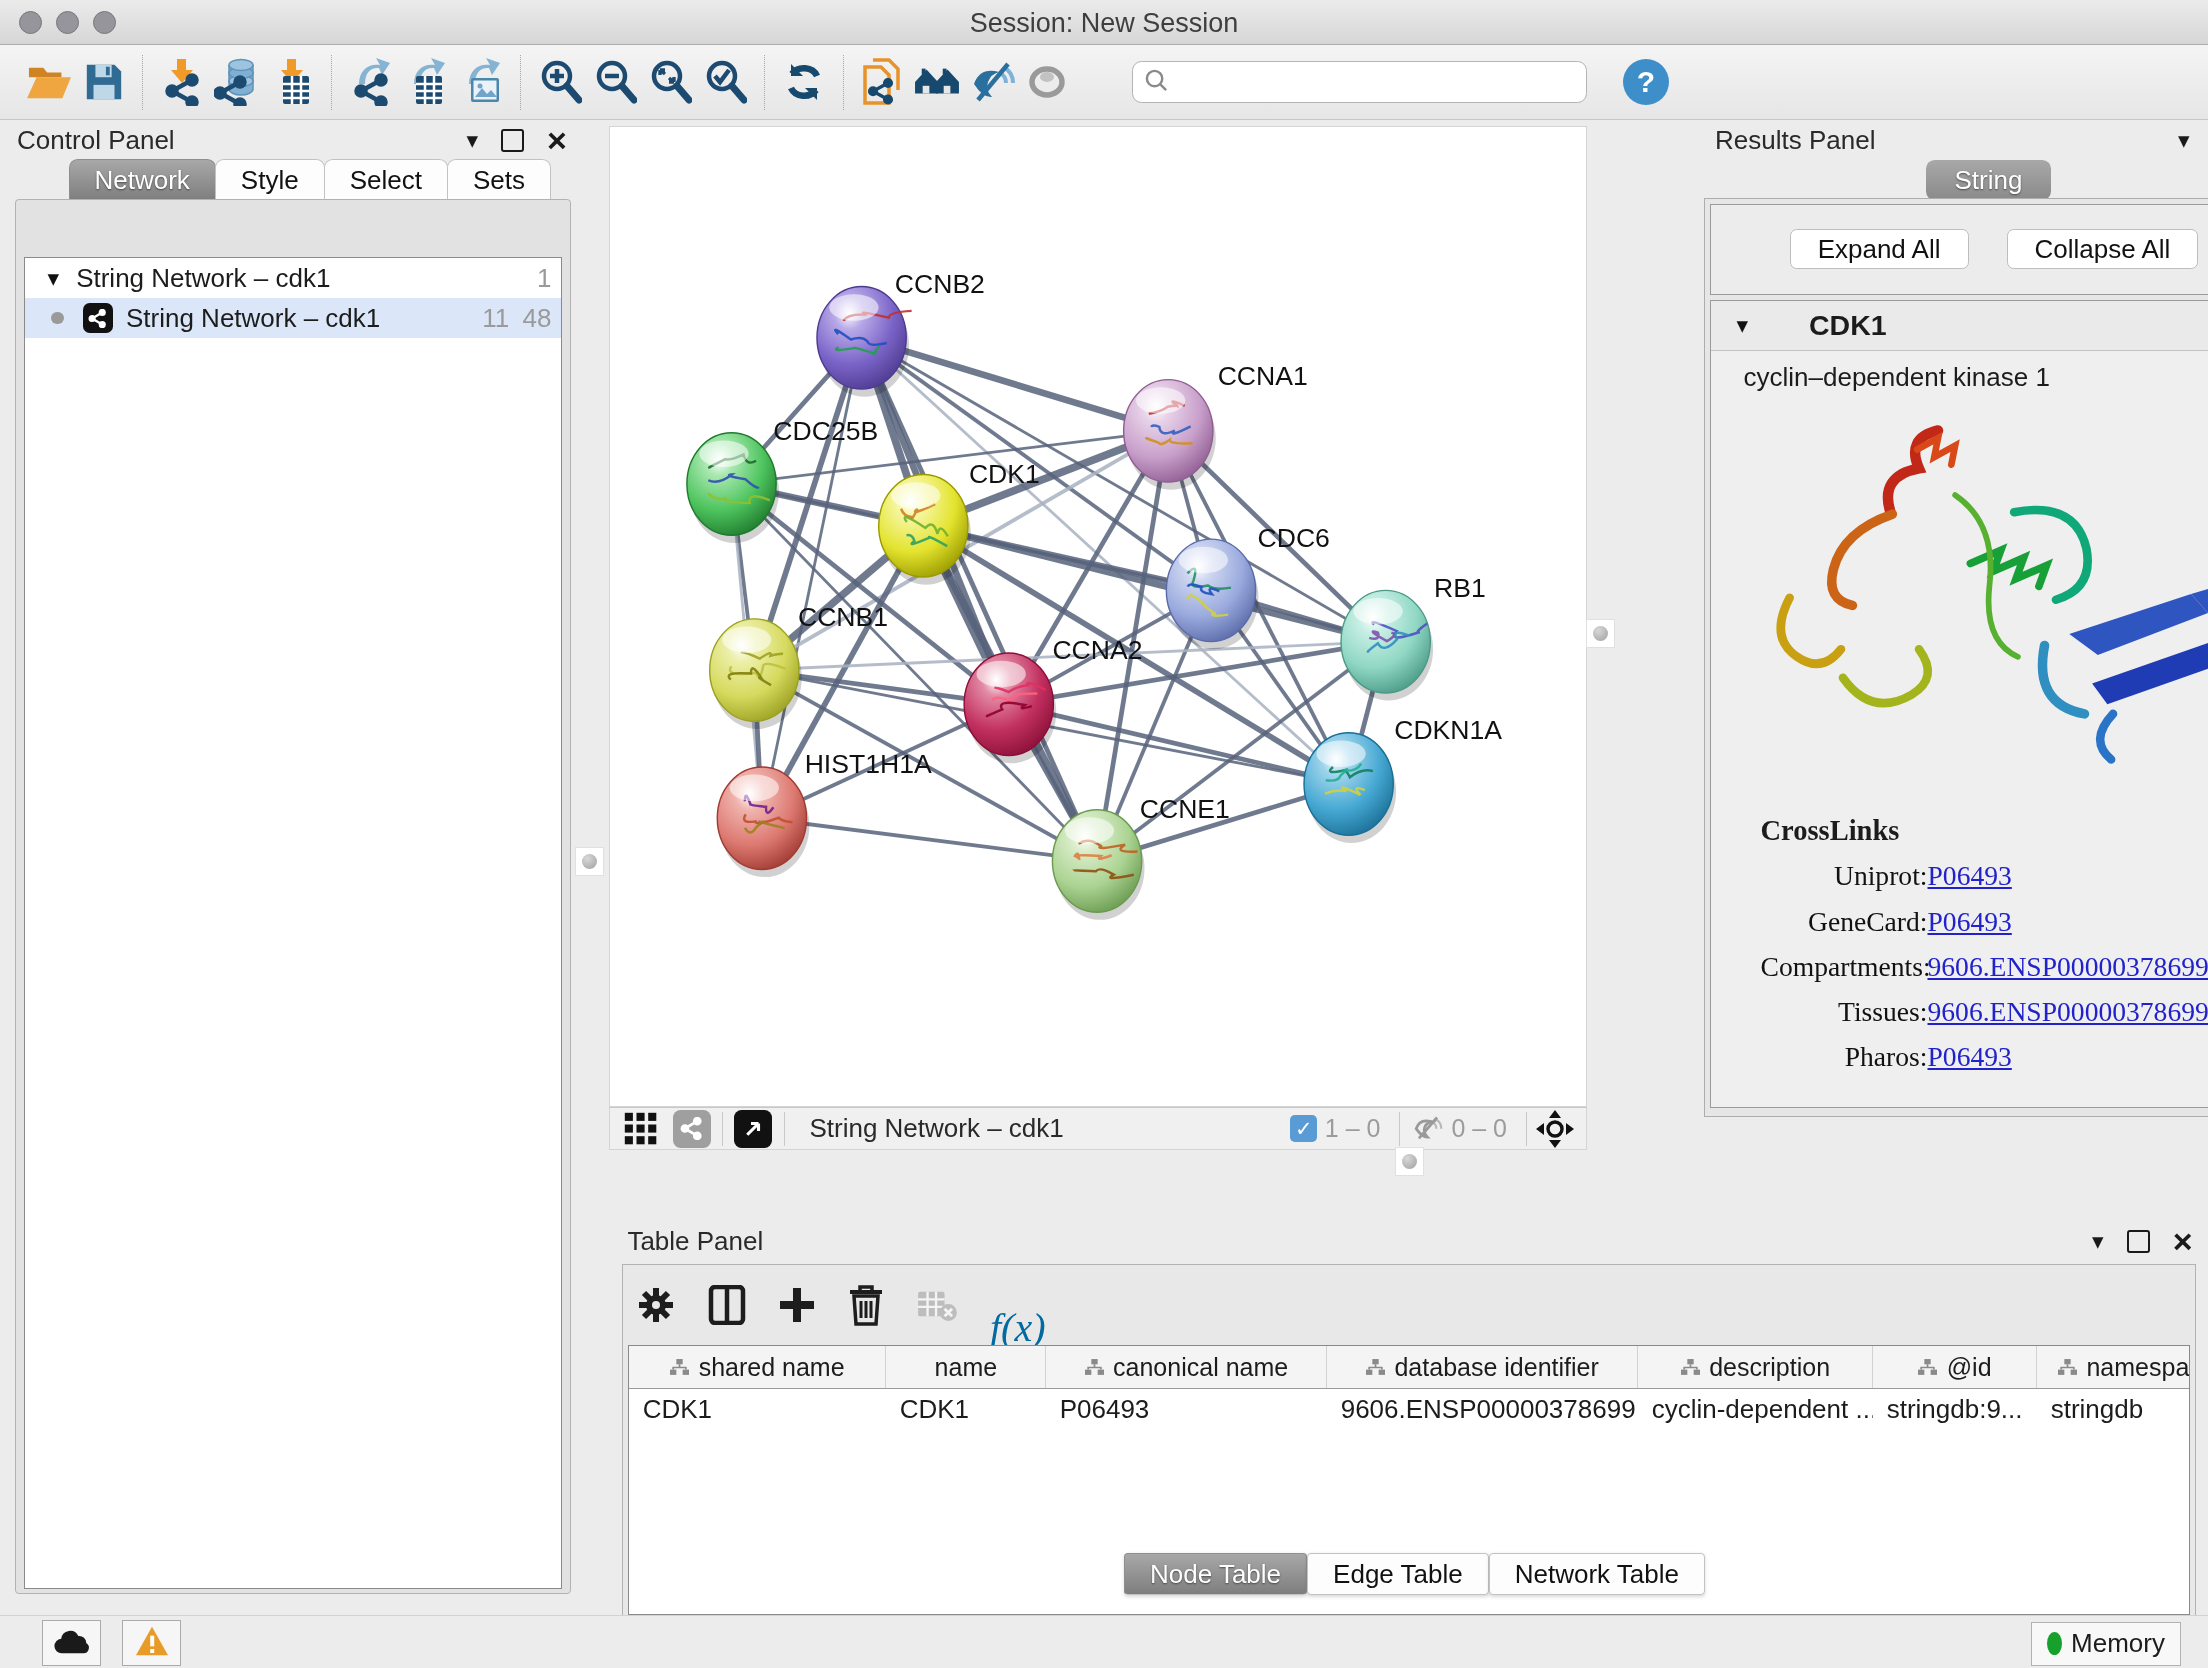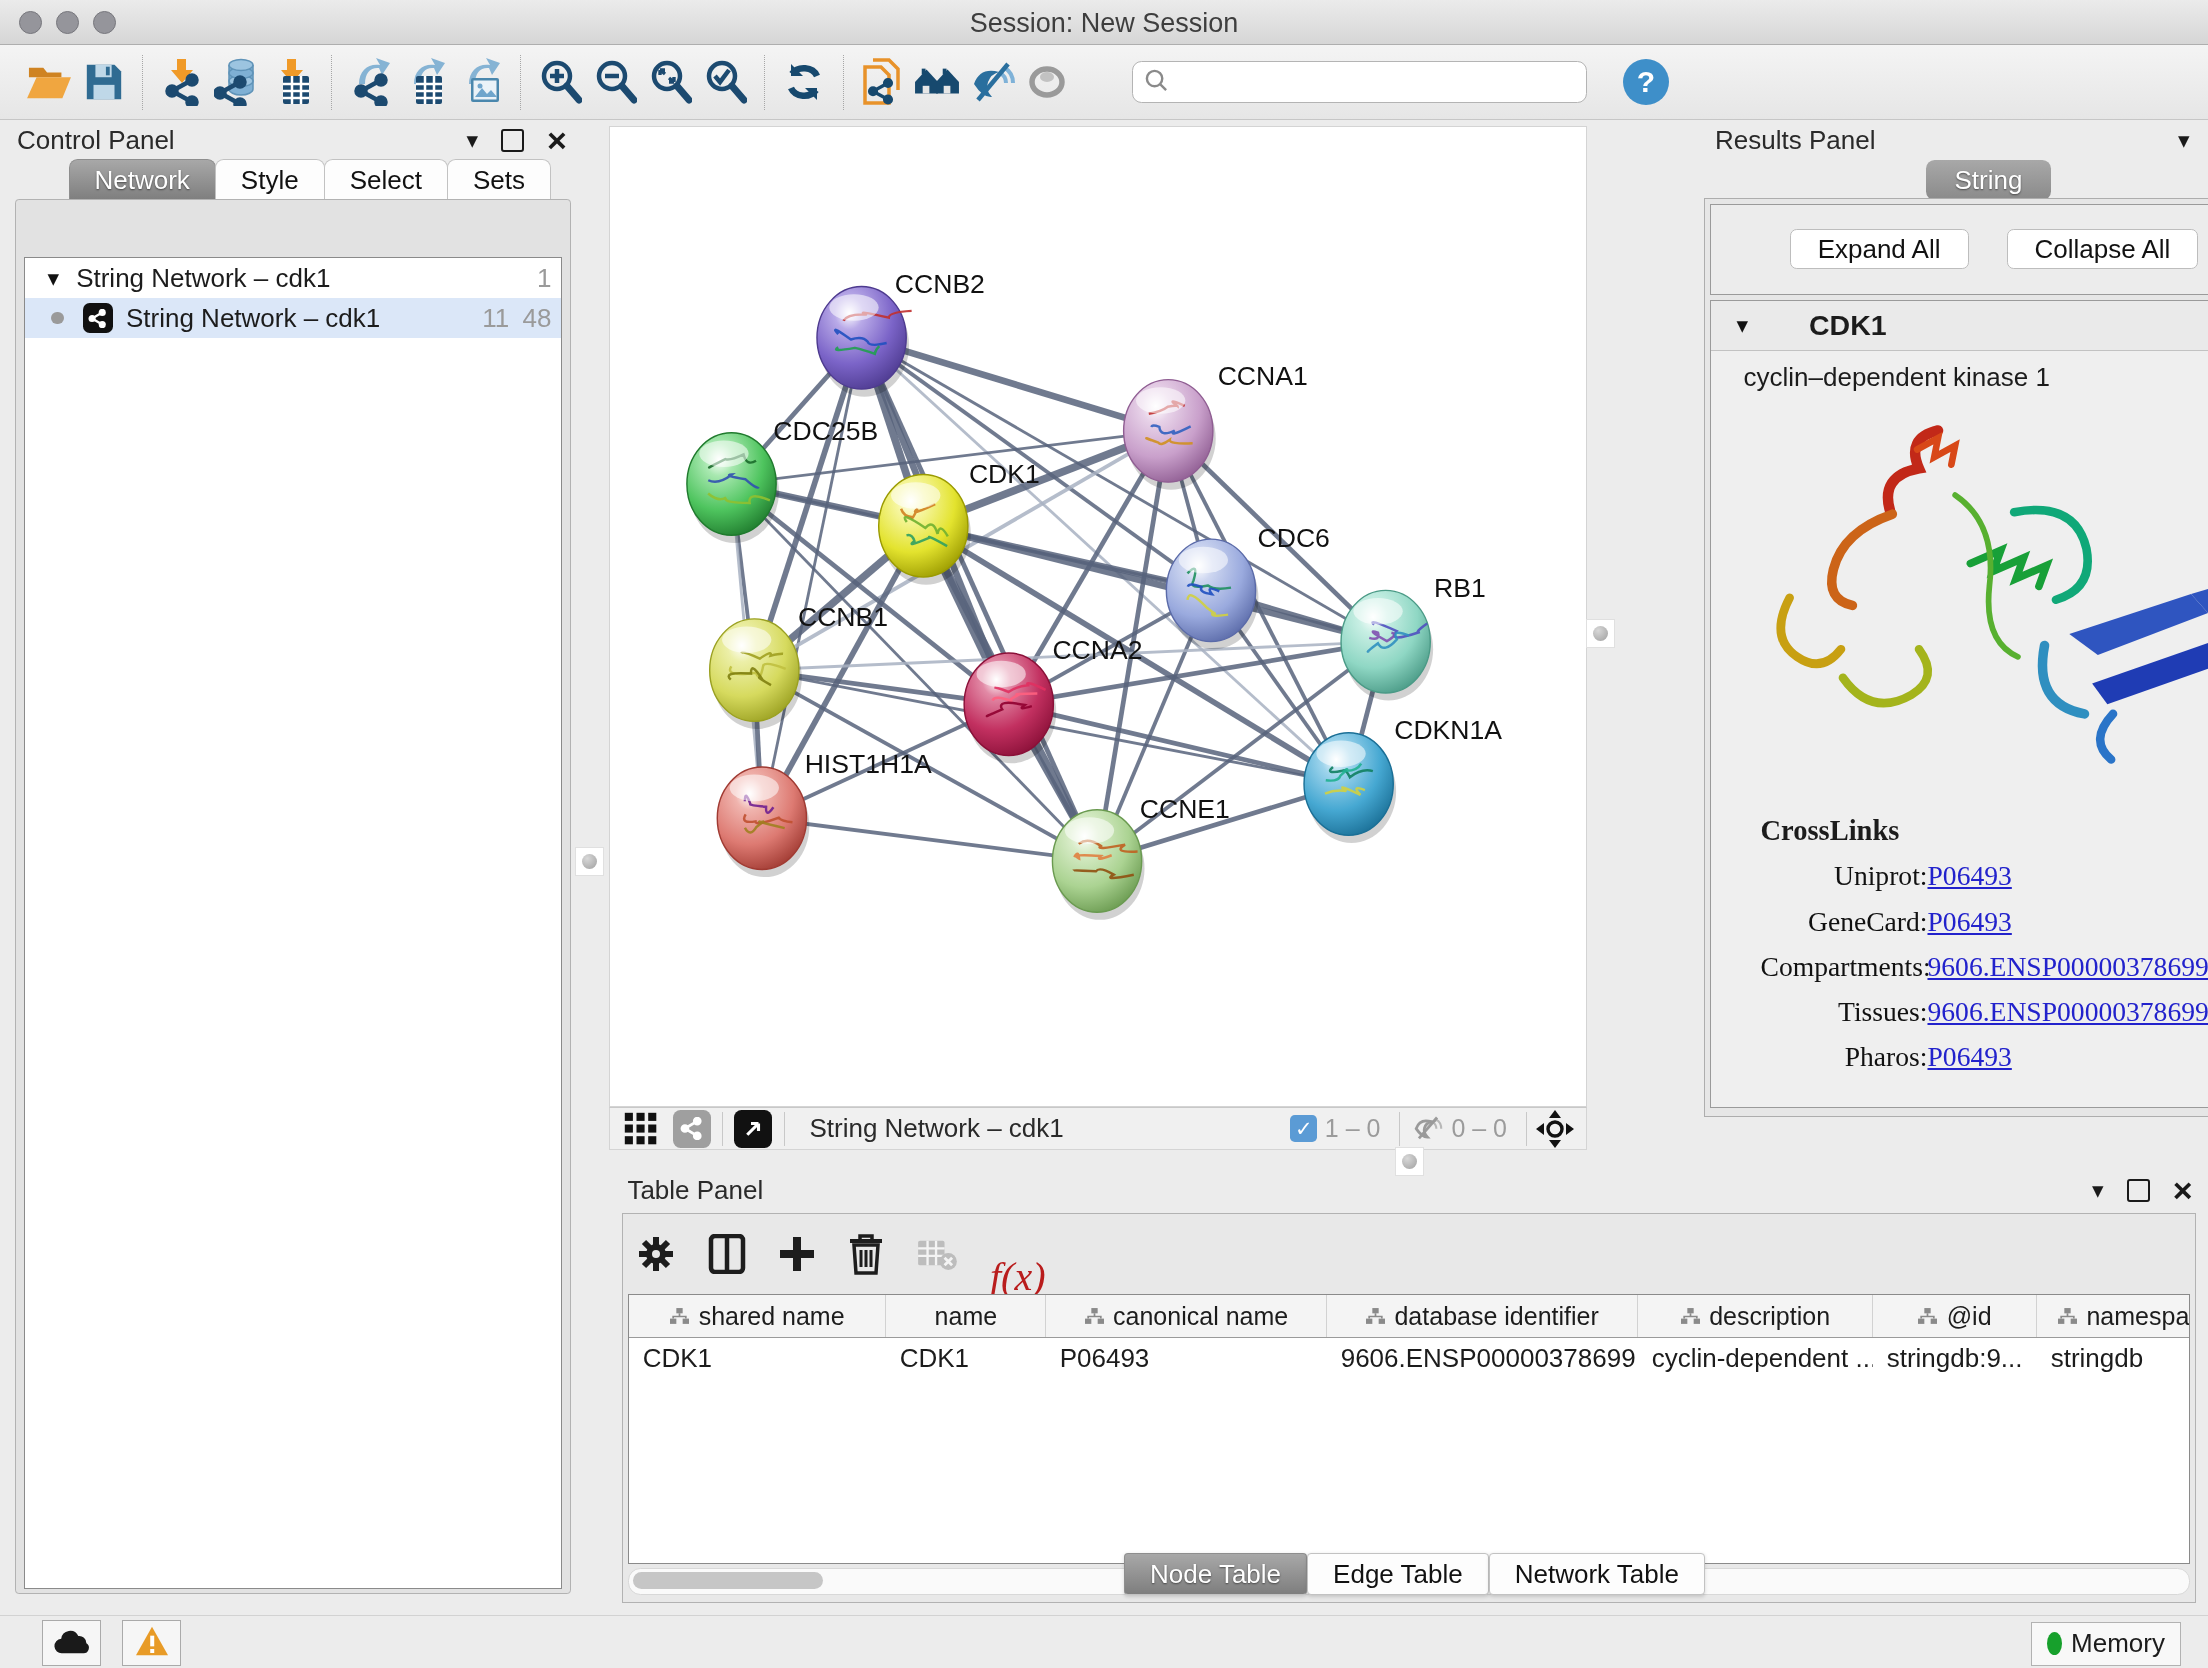--- a/index.html
+++ b/index.html
@@ -88,28 +88,28 @@
   #rp-gene-name{font-size:28.5px;font-weight:bold;margin-left:61px;}
   #rp-gene-desc{font-size:26px;margin:11.4px 0 0 32px;}
   #rp-protein{position:absolute;left:13.3px;top:99px;}
   #rp-crosslinks{position:absolute;left:49px;top:514px;right:19px;
     font-family:"Liberation Serif","DejaVu Serif",serif;}
   #cl-heading{font-size:28.5px;font-weight:bold;margin-bottom:13.3px;}
   .cl-row{display:flex;margin-bottom:13.3px;font-size:27.6px;}
   .cl-label{width:167px;color:#111;text-align:right;}
   .cl-value{color:#2222cc;text-decoration:underline;}
   
-  #table-panel{position:absolute;left:616px;top:1173px;width:1586px;height:434px;}
+  #table-panel{position:absolute;left:616px;top:1224px;width:1586px;height:434px;}
   #tp-header{position:absolute;left:11.4px;right:9.5px;top:0;height:34px;display:flex;
     align-items:center;justify-content:space-between;}
   #tp-box{position:absolute;left:5.7px;right:5.7px;top:40px;bottom:3.8px;background:#e8e8e8;
     border:1px solid #b2b2b2;}
   #tp-toolbar{position:absolute;left:13.3px;top:9.5px;height:61px;display:flex;align-items:center;gap:32px;}
   .tp-icon{display:flex;align-items:center;justify-content:center;}
-  .fx{font-family:"Liberation Serif","DejaVu Serif",serif;font-style:italic;font-size:40px;color:#b91c1c;margin-top:44px;}
+  .fx{font-family:"Liberation Serif","DejaVu Serif",serif;font-style:italic;font-size:40px;color:#0369a1;margin-top:44px;}
   #tp-table{position:absolute;left:5.7px;right:5.7px;top:80px;bottom:38px;background:#fff;
     border:1px solid #8a8a8a;overflow:hidden;}
   #tp-cols{display:flex;height:42px;background:#f4f4f4;border-bottom:1.9px solid #9a9a9a;}
   .col-h{display:flex;align-items:center;justify-content:center;gap:9.5px;font-size:25px;
     border-right:1px solid #d2d2d2;box-sizing:border-box;flex:0 0 auto;}
   .trow{display:flex;height:40px;align-items:center;}
   .tcell{font-size:26px;padding-left:13.3px;box-sizing:border-box;flex:0 0 auto;white-space:nowrap;
     overflow:hidden;}
   #tp-hscroll{position:absolute;left:5.7px;right:5.7px;bottom:7.6px;height:25px;background:#fafafa;
     border:1px solid #d8d8d8;border-radius:12.4px;}

